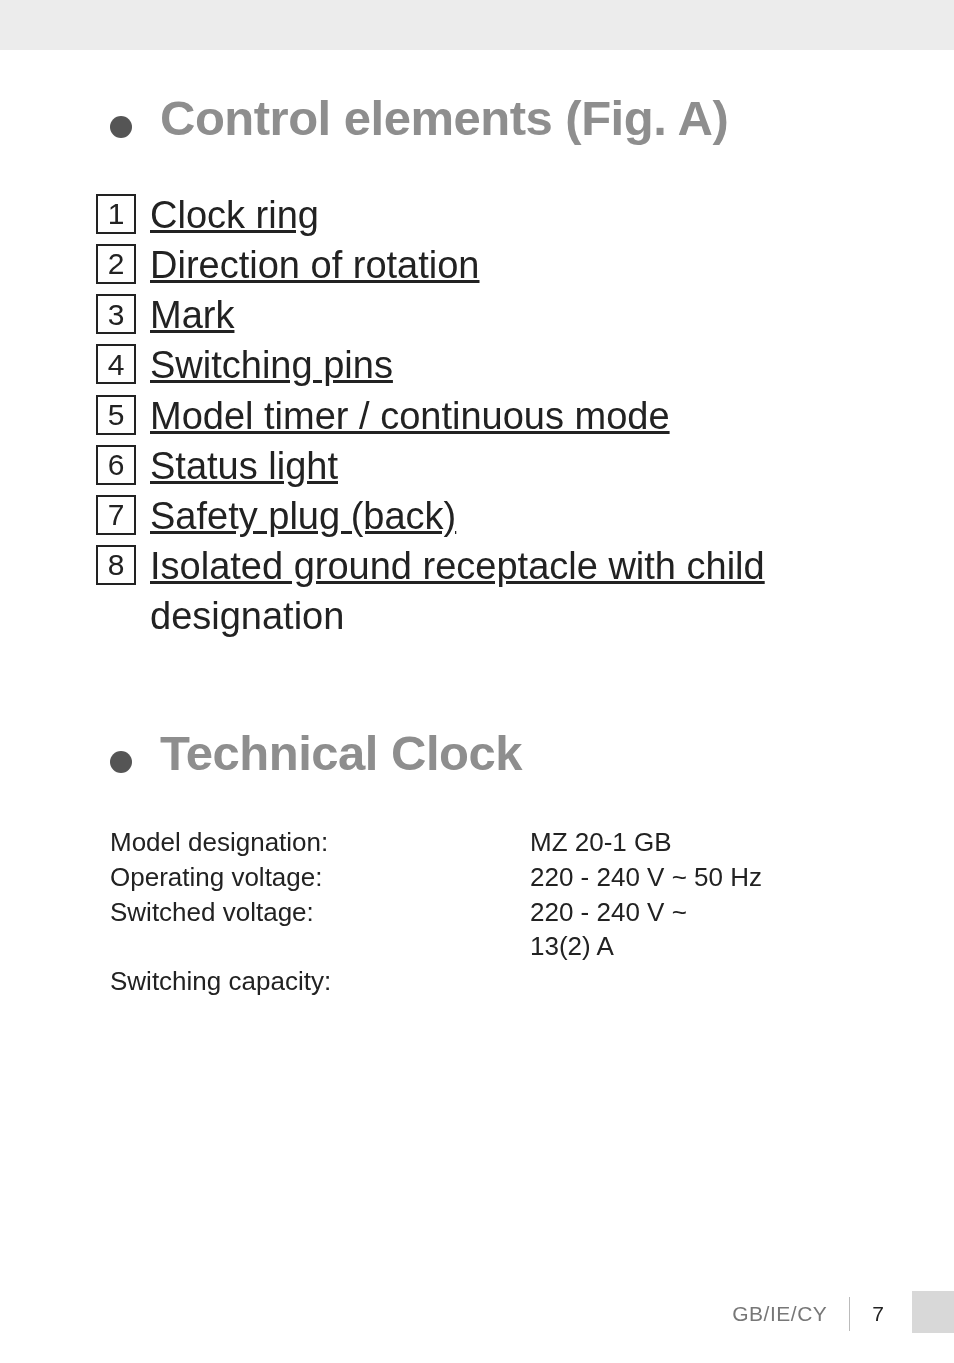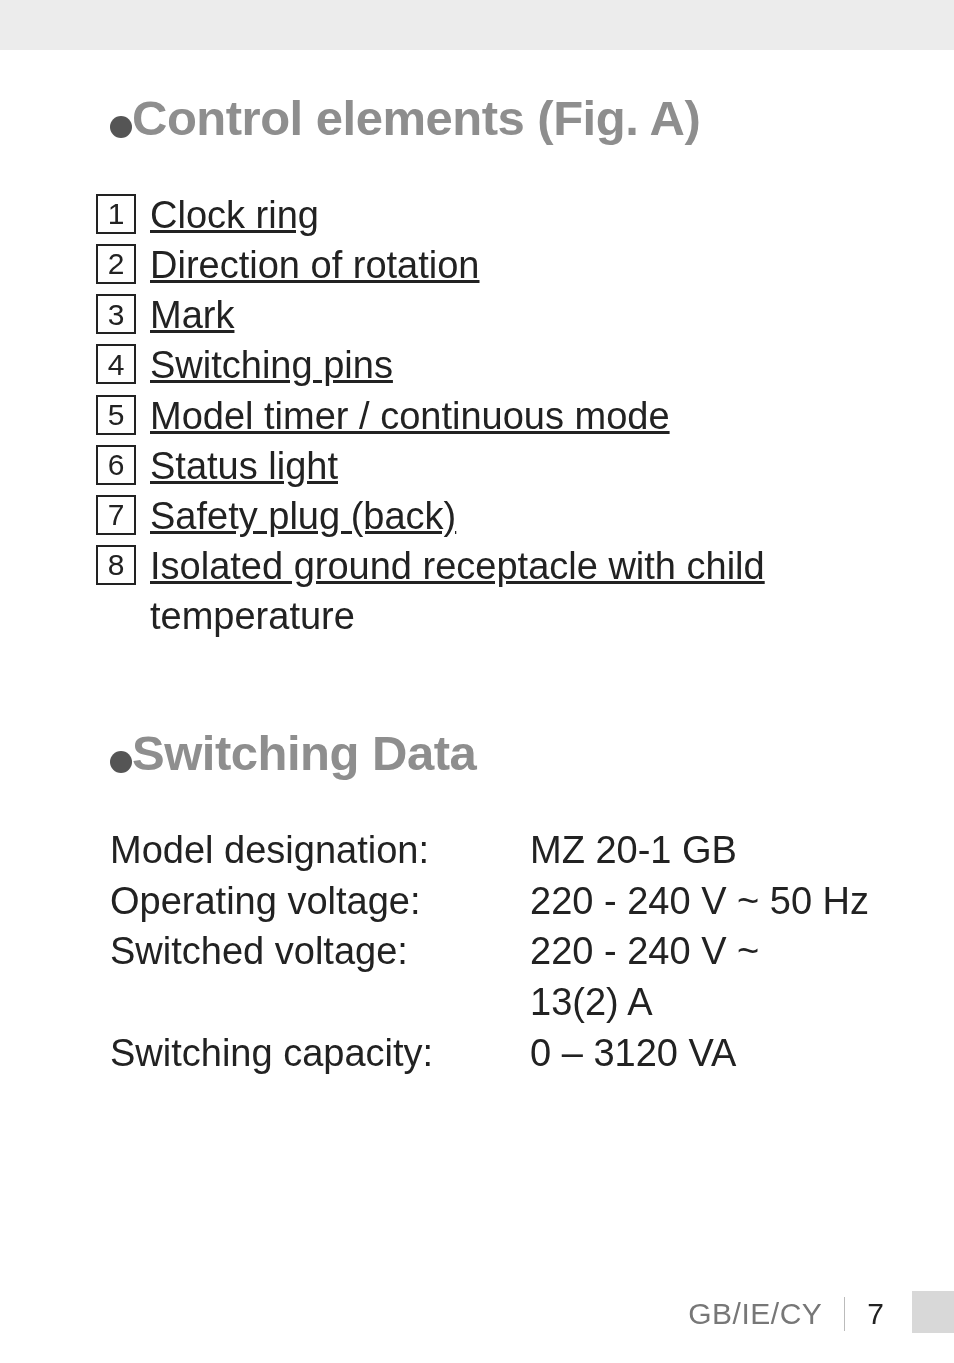--- a/index.html
+++ b/index.html
@@ -17,20 +17,21 @@
       background: #ececec;
     }
     .page {
       position: absolute;
       top: 0; left: 0; right: 0; bottom: 0;
       padding: 90px 70px 0 110px;
     }
     .h-row {
       display: flex;
       align-items: baseline;
+      gap: 28px;
       margin-bottom: 44px;
     }
     .bullet {
       width: 22px; height: 22px;
       border-radius: 50%;
       background: #555;
       flex: 0 0 auto;
       position: relative;
       top: 3px;
     }
@@ -65,35 +66,35 @@
     .item-label { flex: 1; text-decoration: underline; }
     .item-cont {
       font-size: 38px;
       line-height: 1.32;
       font-weight: 300;
       margin-left: 54px;
     }
     .td-block { margin-top: 84px; }
     .specs {
       margin-top: 40px;
-      font-size: 38px;
+      font-size: 26px;
       font-weight: 300;
       line-height: 1.33;
     }
     .spec-row { display: flex; }
     .spec-label { width: 420px; flex: 0 0 auto; }
     .spec-value { flex: 1; }
     .footer {
       position: absolute;
       bottom: 32px;
       right: 70px;
       display: flex;
       align-items: center;
       gap: 22px;
-      font-size: 30px;
+      font-size: 21px;
     }
     .footer .sep {
       width: 1px; height: 34px; background: #bbb;
     }
     .footer .region { color: #777; letter-spacing: 0.5px; font-weight: 300; }
     .footer .pnum { color: #222; font-weight: 300; }
     .corner-tab {
       position: absolute;
       right: 0;
       bottom: 30px;
@@ -140,27 +141,27 @@
       <span class="item-label">Status light</span>
     </div>
     <div class="item-row">
       <span class="numbox">7</span>
       <span class="item-label">Safety plug (back)</span>
     </div>
     <div class="item-row">
       <span class="numbox">8</span>
       <span class="item-label">Isolated ground receptacle with child</span>
     </div>
-    <div class="item-cont">temperature</div>
+    <div class="item-cont">designation</div>
   </div>
 
   <div class="td-block">
     <div class="h-row">
       <div class="bullet"></div>
-      <div class="h-text">Switching Data</div>
+      <div class="h-text">Technical Clock</div>
     </div>
 
     <div class="specs">
       <div class="spec-row">
         <div class="spec-label">Model designation:</div>
         <div class="spec-value">MZ 20-1 GB</div>
       </div>
       <div class="spec-row">
         <div class="spec-label">Operating voltage:</div>
         <div class="spec-value">220 - 240 V ~ 50 Hz</div>
@@ -168,21 +169,20 @@
       <div class="spec-row">
         <div class="spec-label">Switched voltage:</div>
         <div class="spec-value">220 - 240 V ~</div>
       </div>
       <div class="spec-row">
         <div class="spec-label"></div>
         <div class="spec-value">13(2) A</div>
       </div>
       <div class="spec-row">
         <div class="spec-label">Switching capacity:</div>
-        <div class="spec-value">0 – 3120 VA</div>
       </div>
       <div class="spec-row">
       </div>
     </div>
   </div>
 
 </div>
 
 <div class="footer">
   <span class="region">GB/IE/CY</span>

